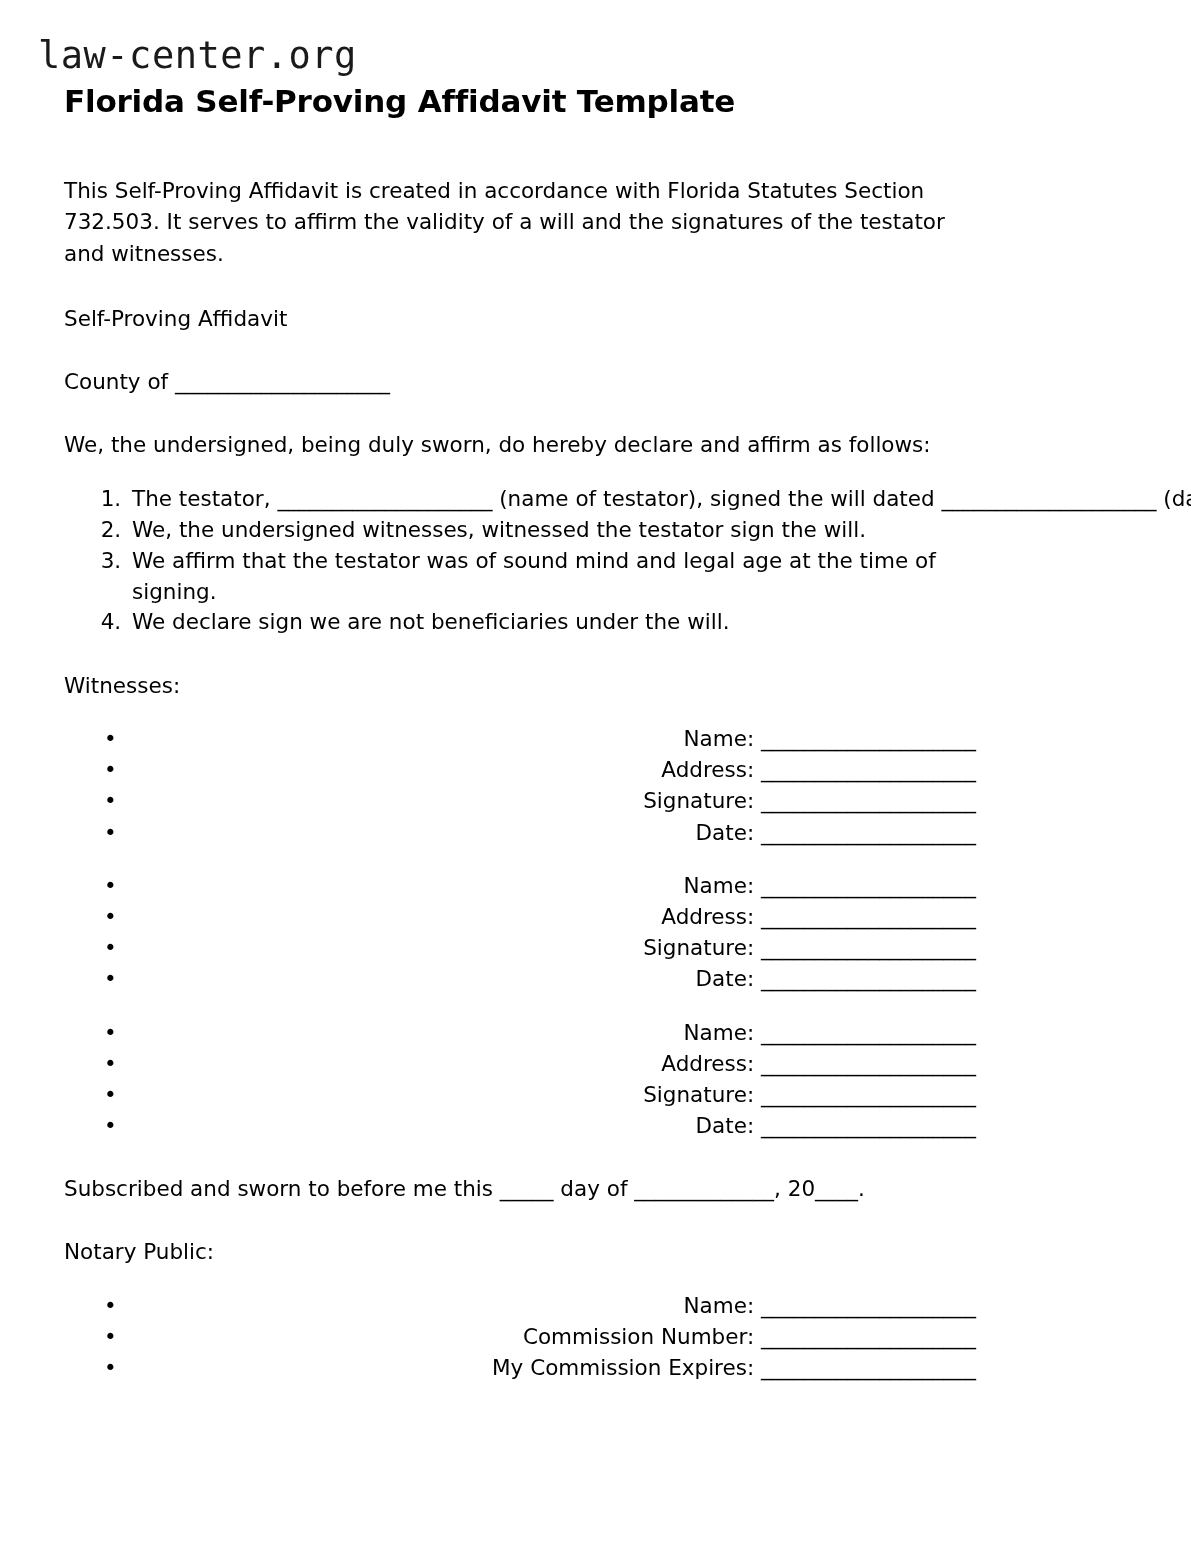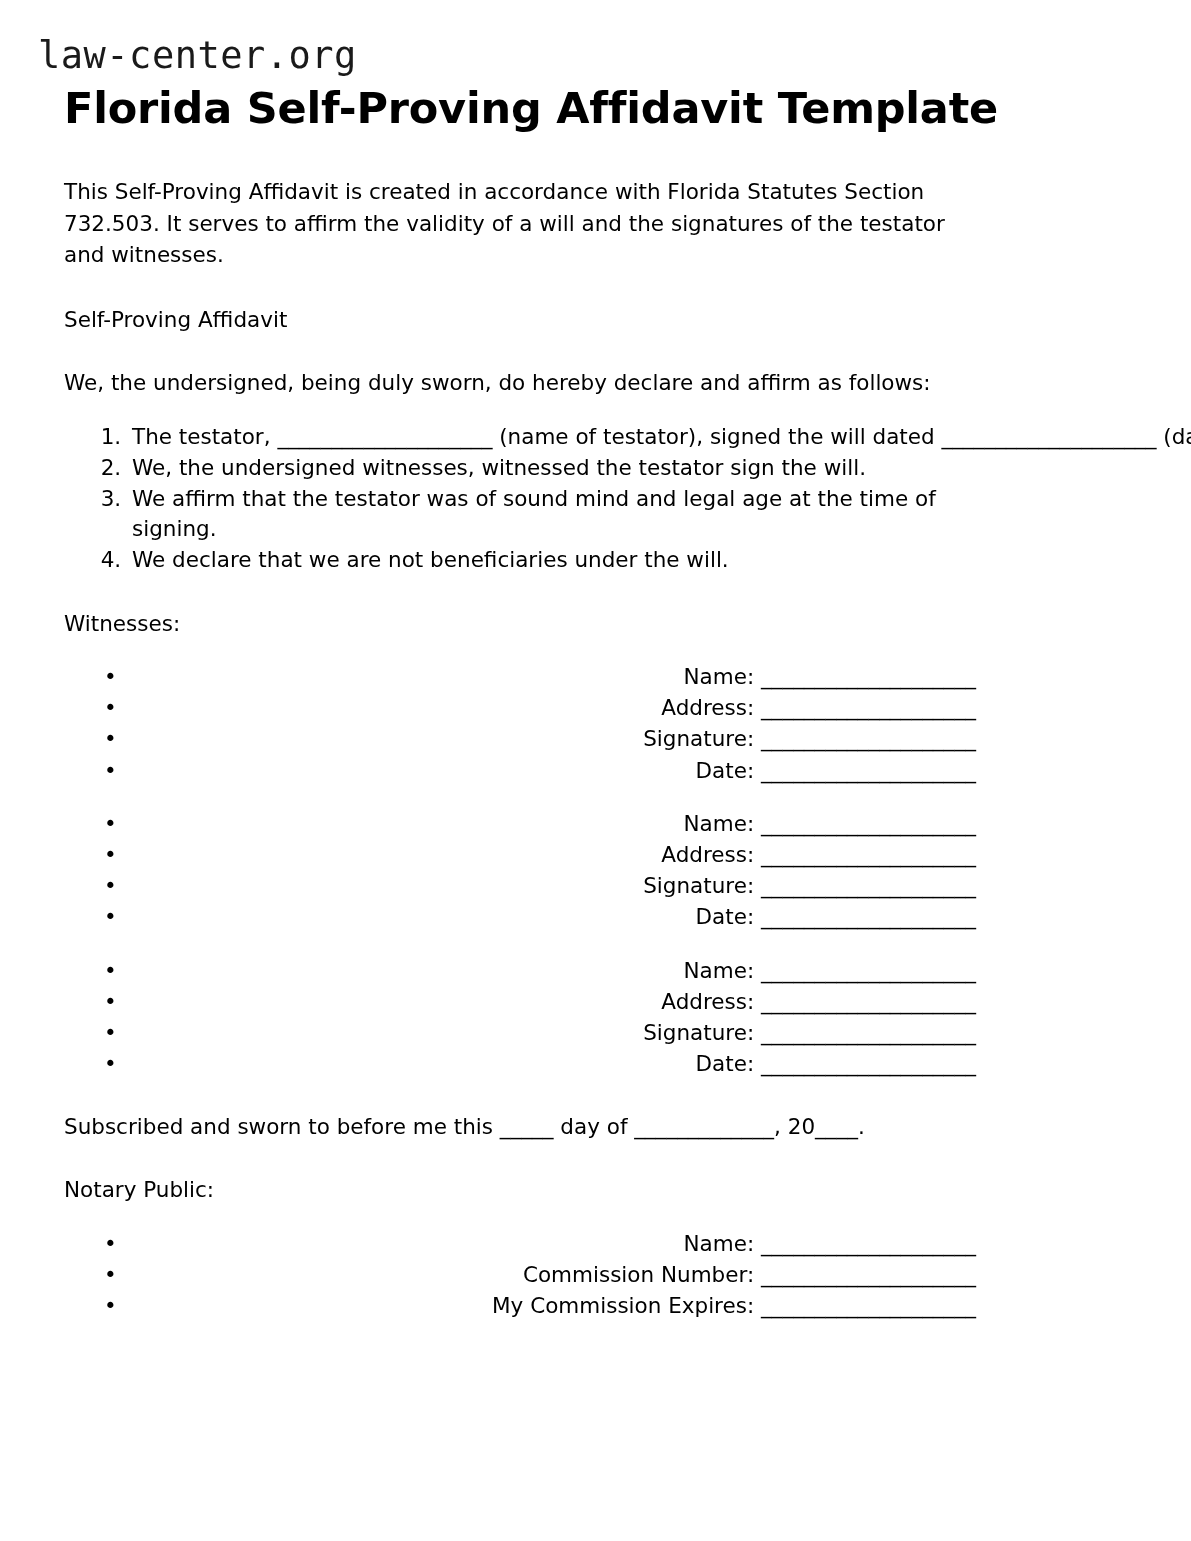--- a/index.html
+++ b/index.html
@@ -27,40 +27,40 @@
     font-size: 37px;
     font-weight: 400;
     letter-spacing: 0.5px;
     color: #1a1a1a;
     margin: 0;
     padding: 36px 0 0 38px;
     line-height: 1.1;
   }
   .doc-title {
     font-family: "DejaVu Sans", "Liberation Sans", sans-serif;
-    font-size: 43px;
+    font-size: 31px;
     font-weight: 700;
     color: #000000;
     margin: 0;
     padding: 6px 0 0 64px;
     line-height: 1.18;
     letter-spacing: -0.2px;
   }
   .body-wrap {
     padding: 0 64px 0 64px;
   }
   p.para {
     font-size: 21.5px;
     line-height: 1.45;
     margin: 32px 0 0 0;
     color: #000000;
     max-width: 1060px;
   }
   p.para.first {
-    margin-top: 43px;
+    margin-top: 56px;
   }
   h2.section-heading {
     font-size: 21.5px;
     font-weight: 400;
     line-height: 1.45;
     margin: 34px 0 0 0;
     color: #000000;
   }
   ol.numbered {
     font-size: 21.5px;
@@ -114,28 +114,29 @@
 
   <h1 class="doc-title">Florida Self-Proving Affidavit Template</h1>
 
   <div class="body-wrap">
 
     <p class="para first">This Self-Proving Affidavit is created in accordance with Florida Statutes Section 732.503. It serves to affirm the validity of a will and the signatures of the testator and witnesses.</p>
 
     <h2 class="section-heading">Self-Proving Affidavit</h2>
 
 
+    <p class="para"><span class="label">County of </span><span class="blank">____________________</span></p>
 
     <p class="para">We, the undersigned, being duly sworn, do hereby declare and affirm as follows:</p>
 
     <ol class="numbered">
       <li><span class="label">The testator, </span><span class="blank">____________________</span><span class="label"> (name of testator), signed the will dated </span><span class="blank">____________________</span><span class="label"> (date of will) in our presence.</span></li>
       <li>We, the undersigned witnesses, witnessed the testator sign the will.</li>
       <li>We affirm that the testator was of sound mind and legal age at the time of signing.</li>
-      <li>We declare that we are not beneficiaries under the will.</li>
+      <li>We declare sign we are not beneficiaries under the will.</li>
     </ol>
 
     <p class="para">Witnesses:</p>
 
     <ul class="blanks">
       <li><span class="label">Name: </span><span class="blank">____________________</span></li>
       <li><span class="label">Address: </span><span class="blank">____________________</span></li>
       <li><span class="label">Signature: </span><span class="blank">____________________</span></li>
       <li><span class="label">Date: </span><span class="blank">____________________</span></li>
     </ul>

